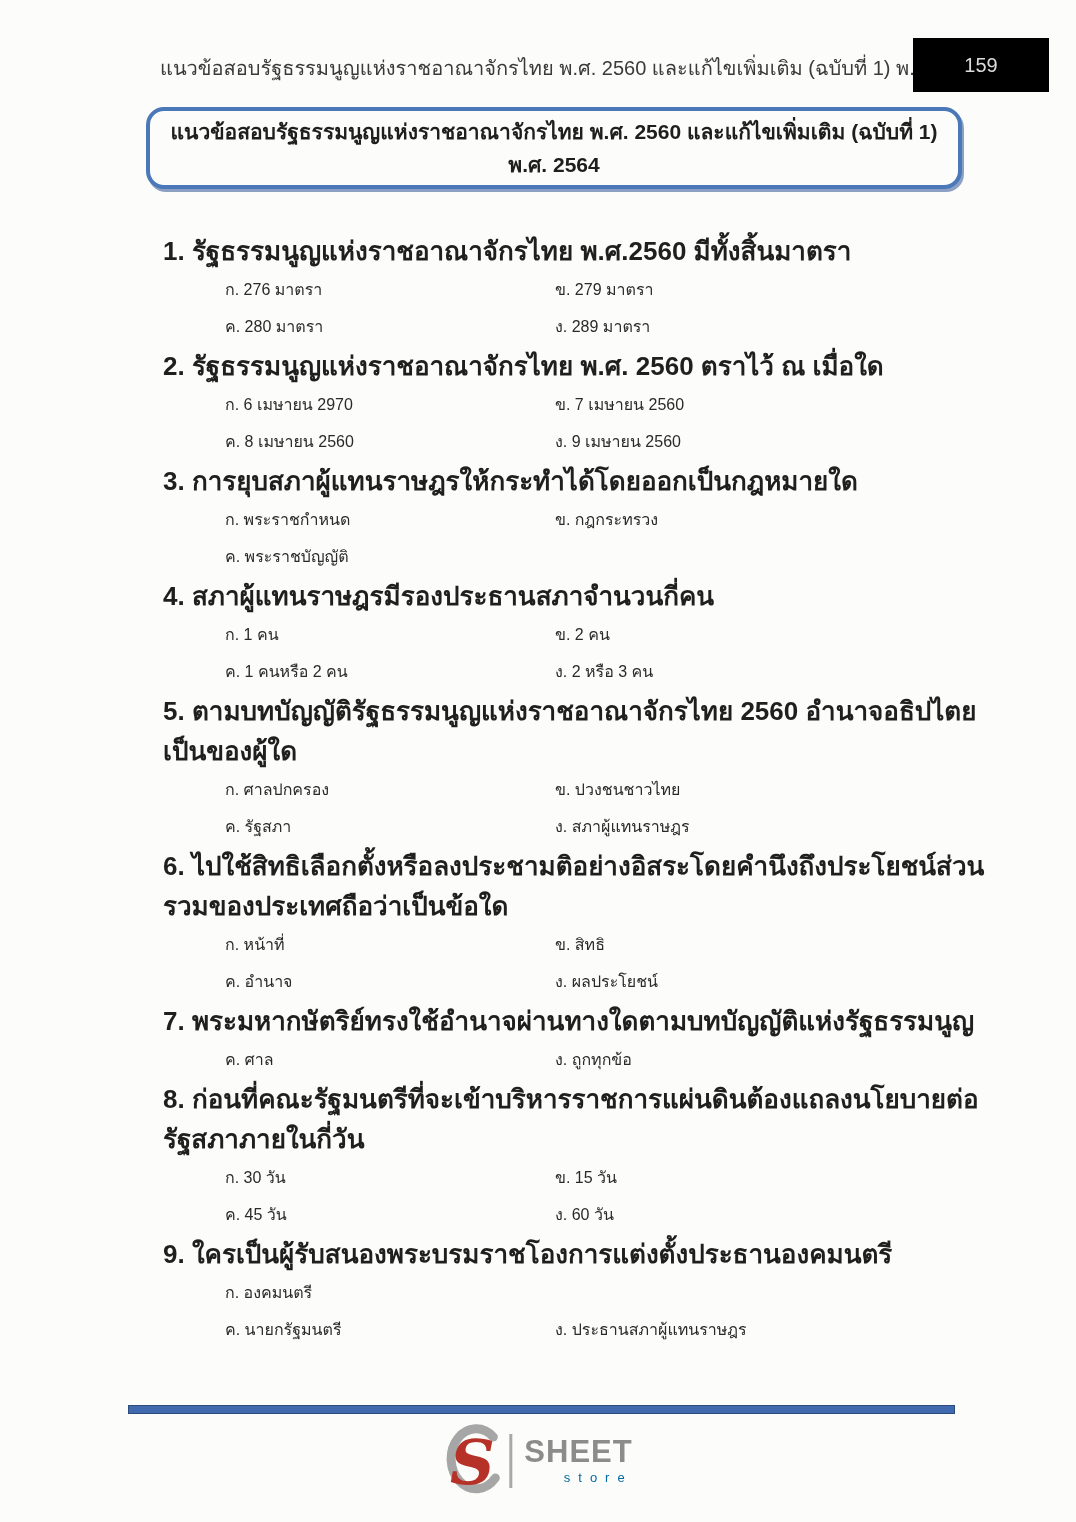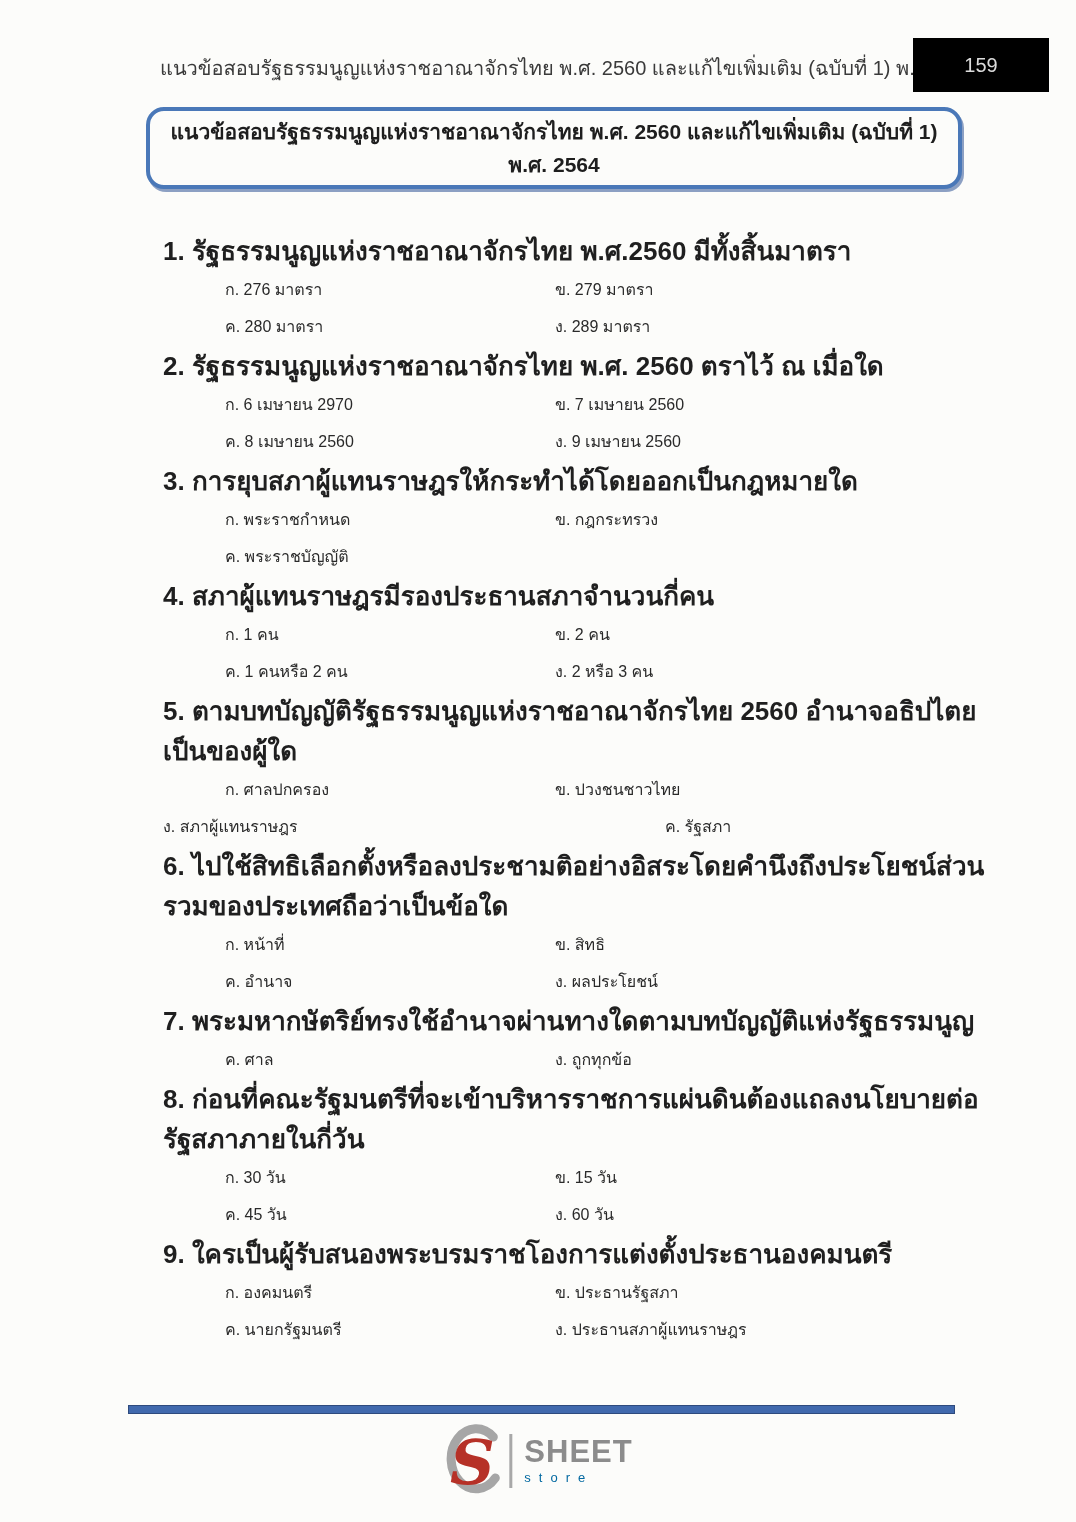--- a/index.html
+++ b/index.html
@@ -80,21 +80,21 @@
     left:50%; top:1424px;
     transform:translateX(-50%);
     display:flex; align-items:center;
   }
   .logo-icon { display:block; }
   .logo-divider {
     width:3px; height:54px;
     background:#a8a8a8;
     margin:0 12px 0 8px;
   }
-  .logo-text-col { display:flex; flex-direction:column; }
+  .logo-text-col { display:flex; flex-direction:column;text-align:right; }
   .logo-brand {
     font-size:31px;
     font-weight:bold;
     color:#8c8c8c;
     letter-spacing:1px;
     line-height:32px;
   }
   .logo-sub {
     font-size:13px;
     color:#0369a1;
@@ -162,22 +162,22 @@
           <span class="choice col1">ง. 2 หรือ 3 คน</span>
         </div>
       </div>
       <div class="question">
         <div class="q-heading">5. ตามบทบัญญัติรัฐธรรมนูญแห่งราชอาณาจักรไทย 2560 อำนาจอธิปไตยเป็นของผู้ใด</div>
         <div class="choice-row">
           <span class="choice col0">ก. ศาลปกครอง</span>
           <span class="choice col1">ข. ปวงชนชาวไทย</span>
         </div>
         <div class="choice-row">
+          <span class="choice col0">ค. รัฐสภา</span>
           <span class="choice col1">ง. สภาผู้แทนราษฎร</span>
-          <span class="choice col0">ค. รัฐสภา</span>
         </div>
       </div>
       <div class="question">
         <div class="q-heading">6. ไปใช้สิทธิเลือกตั้งหรือลงประชามติอย่างอิสระโดยคำนึงถึงประโยชน์ส่วนรวมของประเทศถือว่าเป็นข้อใด</div>
         <div class="choice-row">
           <span class="choice col0">ก. หน้าที่</span>
           <span class="choice col1">ข. สิทธิ</span>
         </div>
         <div class="choice-row">
           <span class="choice col0">ค. อำนาจ</span>
@@ -199,21 +199,20 @@
         </div>
         <div class="choice-row">
           <span class="choice col0">ค. 45 วัน</span>
           <span class="choice col1">ง. 60 วัน</span>
         </div>
       </div>
       <div class="question">
         <div class="q-heading">9. ใครเป็นผู้รับสนองพระบรมราชโองการแต่งตั้งประธานองคมนตรี</div>
         <div class="choice-row">
           <span class="choice col0">ก. องคมนตรี</span>
-          <span class="choice col1">ข. ประธานรัฐสภา</span>
         </div>
         <div class="choice-row">
           <span class="choice col0">ค. นายกรัฐมนตรี</span>
           <span class="choice col1">ง. ประธานสภาผู้แทนราษฎร</span>
         </div>
       </div>
     </div>
 
   <div class="footer-rule"></div>
 

